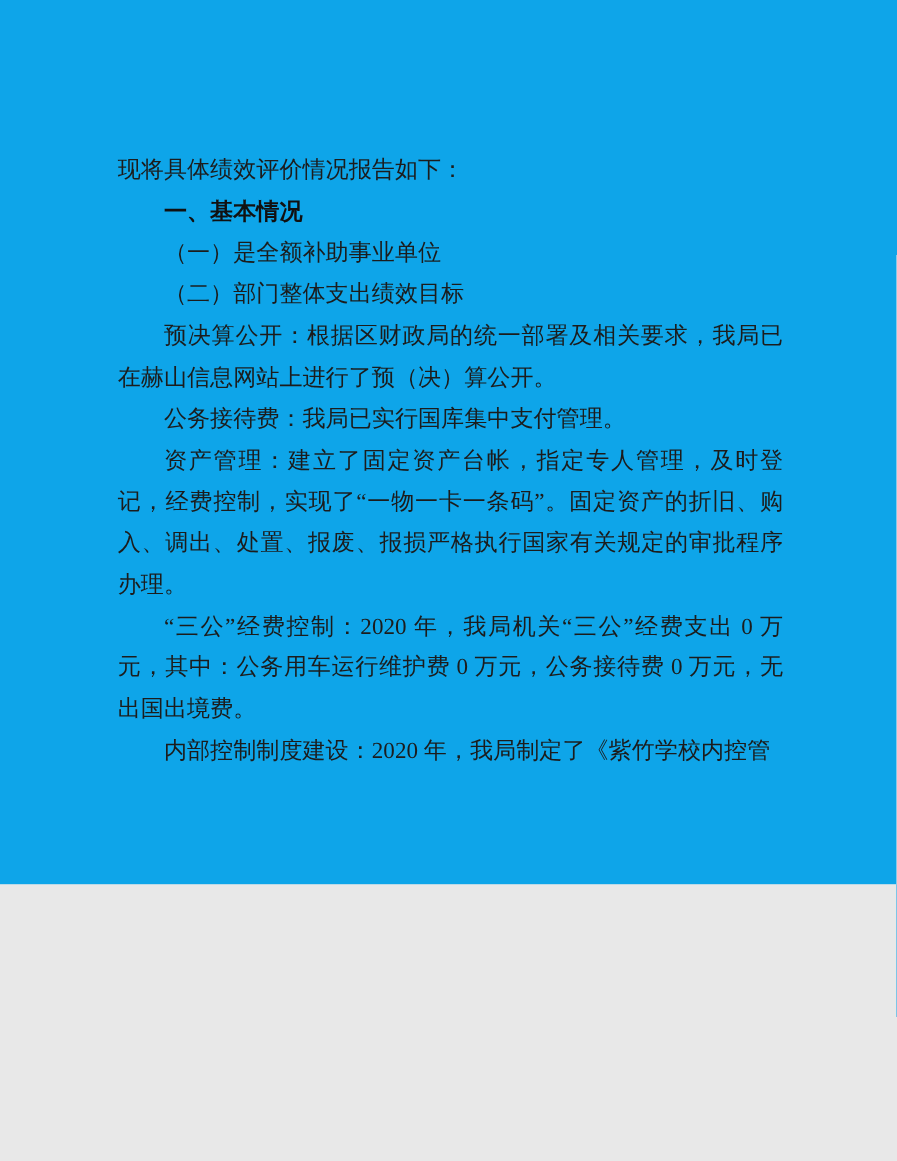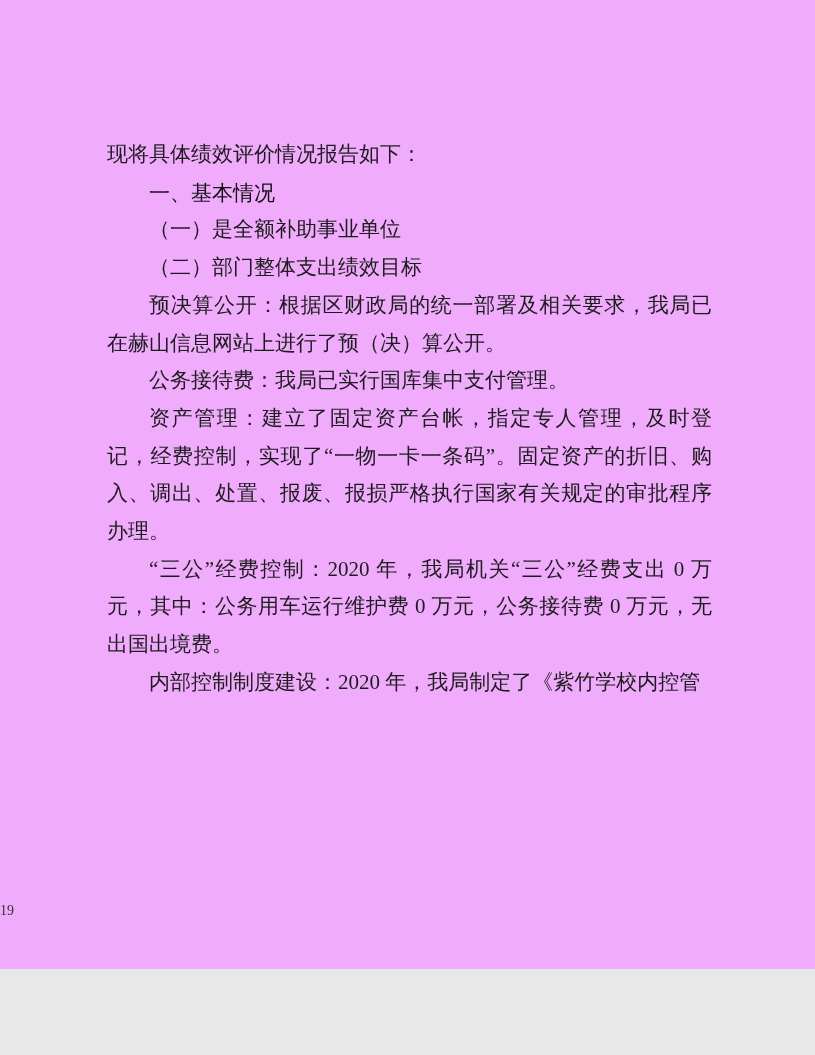--- a/index.html
+++ b/index.html
@@ -3,23 +3,23 @@
 <meta charset="utf-8">
 <style>
   html, body {
     margin: 0;
     padding: 0;
     background: #e8e8e8;
   }
   .page {
     position: relative;
     width: 815px;
-    height: 969px;
+    height: 804px;
     margin: 0 auto;
-    background: #f0abfc;
+    background: #0ea5e9;
     box-sizing: border-box;
     overflow: hidden;
     font-family: "Liberation Serif", serif;
     color: #1c1c1c;
   }
   .content {
     position: absolute;
     left: 107px;
     top: 136px;
     width: 605px;
@@ -31,21 +31,21 @@
   .para {
     margin: 0;
     padding: 0;
     text-indent: 0;
   }
   .para.indent {
     text-indent: 2em;
   }
   .para.heading {
     font-family: "Liberation Sans", sans-serif;
-    font-weight: normal;
+    font-weight: bold;
     color: #111111;
   }
   .page-number {
     position: absolute;
     top: 903px;
     left: 0;
     width: 100%;
     text-align: left;
     font-size: 14px;
     color: #333333;

